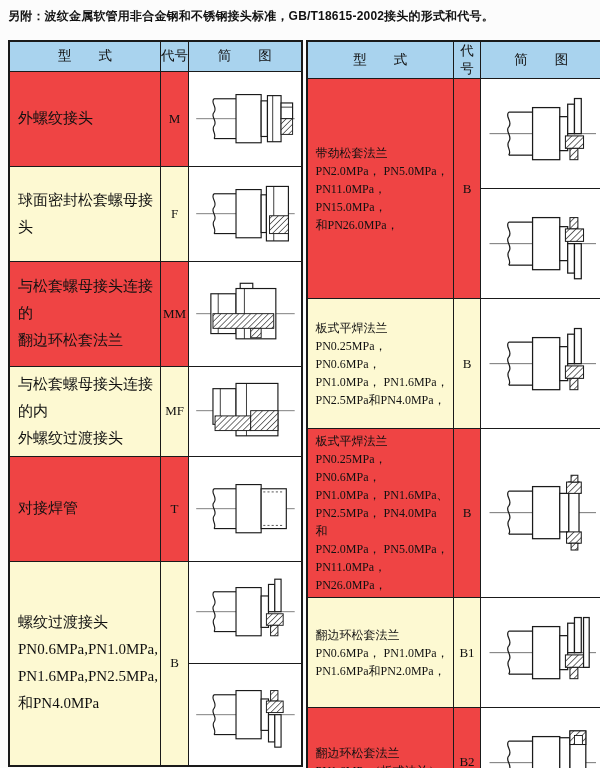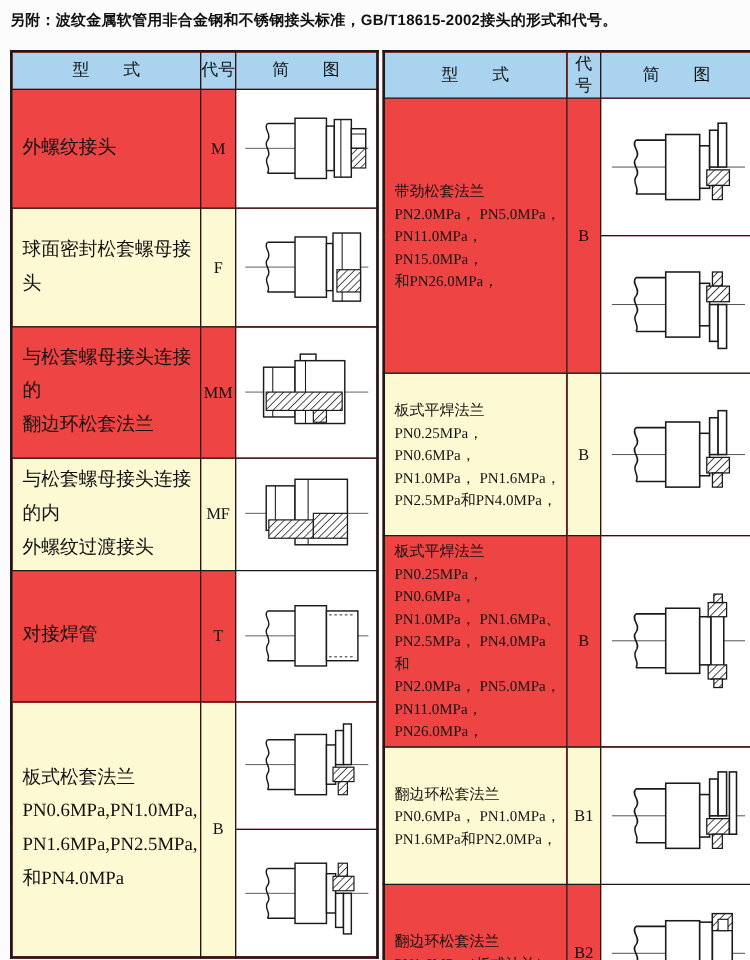--- a/index.html
+++ b/index.html
@@ -178,21 +178,21 @@
                 <path d="M21,54 H42" stroke="#1a1a1a" stroke-width="1.1" fill="none"></path>
                 <rect x="42" y="12" width="24" height="46" stroke="#1a1a1a" stroke-width="1.1" fill="#ffffff"></rect>
                 <rect x="66" y="16" width="24" height="38" stroke="#1a1a1a" stroke-width="1.1" fill="#ffffff"></rect>
                 <line x1="68" y1="19" x2="88" y2="19" stroke="#1a1a1a" stroke-width="0.7" stroke-dasharray="2,2"></line>
                 <line x1="68" y1="51" x2="88" y2="51" stroke="#1a1a1a" stroke-width="0.7" stroke-dasharray="2,2"></line>
               </svg>
             </div>
       </td>
     </tr>
     <tr style="height:102px">
-      <td class="type hl" rowspan="2">板式松套法兰
+      <td class="type hl" rowspan="2">螺纹过渡接头
 PN0.6MPa,PN1.0MPa,
 PN1.6MPa,PN2.5MPa,
 和PN4.0MPa</td>
       <td class="code hl" rowspan="2">B</td>
       <td class="diag">
         <div class="dwrap">
               <svg viewBox="0 0 100 70" preserveAspectRatio="xMidYMid meet">
                 <line x1="4" y1="35" x2="98" y2="35" stroke="#333" stroke-width="0.6"></line>
                 <path d="M21,16 c-4,4 4,8 0,13 c-4,4 4,8 0,13 c-3,4 3,8 0,12" stroke="#1a1a1a" stroke-width="1.1" fill="none"></path>
                 <path d="M21,16 H42" stroke="#1a1a1a" stroke-width="1.1" fill="none"></path>

